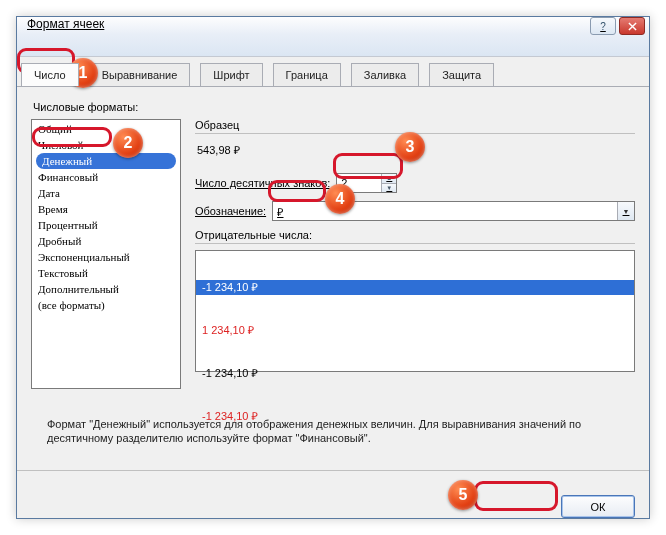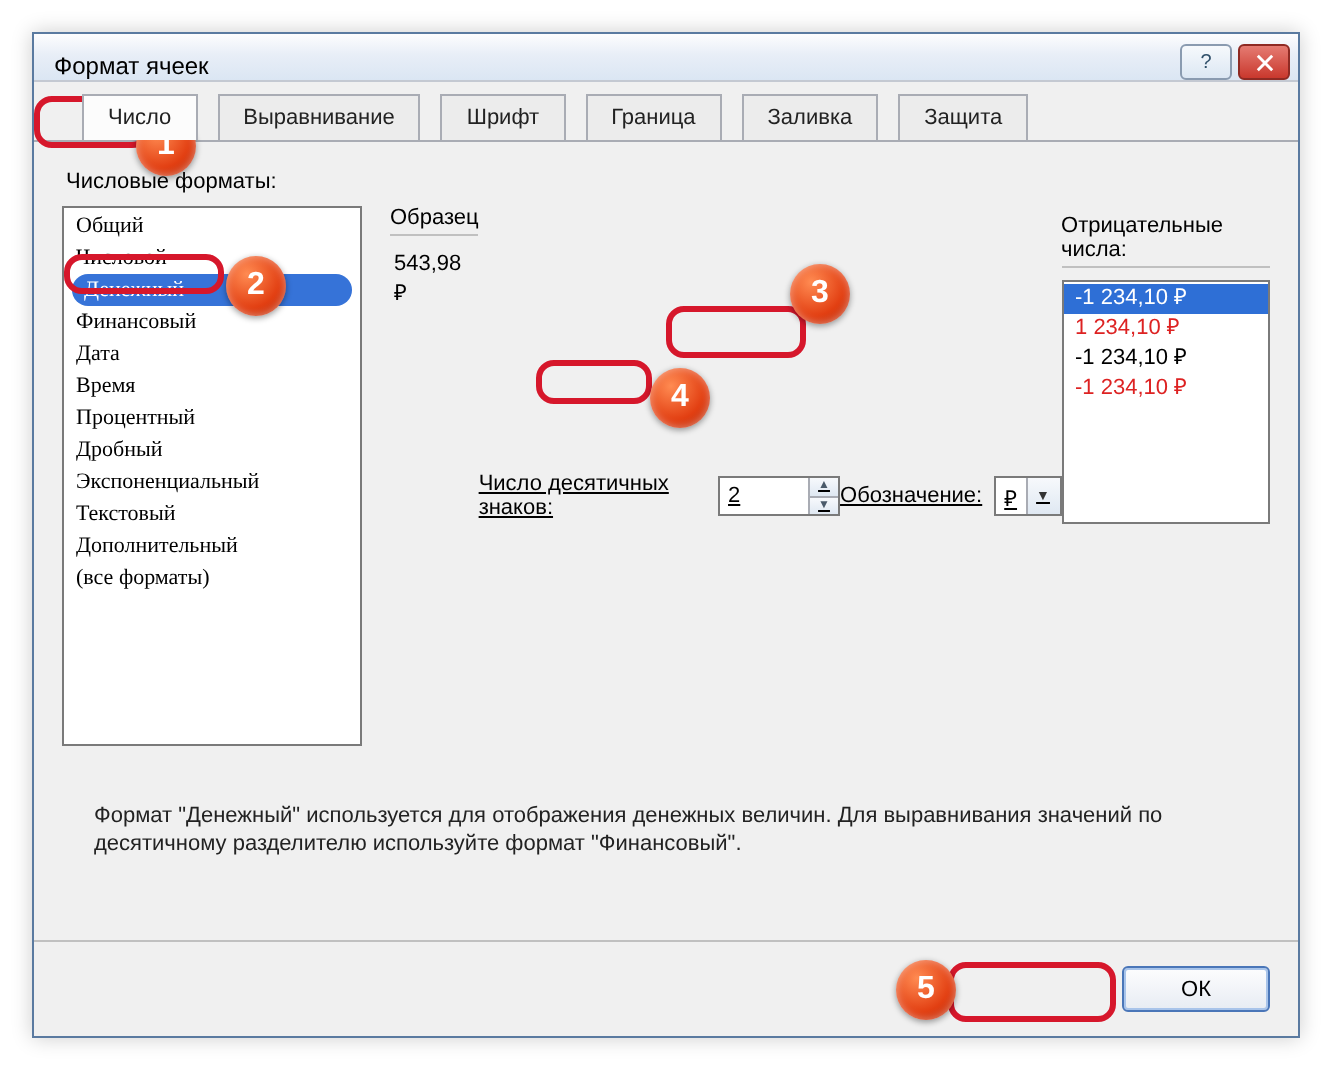--- a/index.html
+++ b/index.html
@@ -15,45 +15,46 @@
   }
   .dialog {
     position: absolute;
     left: 16px; top: 16px;
     width: 634px; height: 503px;
     border: 1px solid #5a7aa0;
     background: #f0f0f0;
     box-shadow: 0 0 10px rgba(0,0,0,.2);
   }
   .titlebar {
-    height: 24px;
+    height: 40px;
     background: linear-gradient(#fdfdfe, #e8eef7 45%, #dbe6f3);
     border-bottom: 1px solid #c4c9d2;
     display: flex;
-    align-items: flex-end;
+    align-items: flex-start;
     padding: 0 4px 0 10px;
     font-size: 12px;
+    text-decoration: underline;
   }
   .titlebar .title { flex: 1; color: #000; font-weight: 400; }
   .tb-btn {
     width: 26px; height: 18px;
     border: 1px solid #8a9bb0;
     border-radius: 3px;
     margin-left: 3px;
     background: linear-gradient(#f6f9fc,#dce7f3);
     display: flex; align-items: center; justify-content: center;
     font-size: 10px; color: #30506a;
   }
   .tb-close {
     background: linear-gradient(#e57b72,#c9382d);
     border-color: #8e2a23; color: #fff;
   }
   .tabstrip {
     display: flex;
-    padding: 6px 6px 0 24px;
+    padding: 6px 6px 0 4px;
     gap: 11px;
     border-bottom: 1px solid #a9acb4;
     background: #f0f0f0;
   }
   .tab {
     padding: 5px 12px;
     border: 1px solid #a9acb4;
     border-bottom: none;
     background: #ececec;
     position: relative;
@@ -86,21 +87,21 @@
     white-space: nowrap;
     font-family: Liberation Serif, serif;
   }
   .formats-list .item.selected {
     background: #3673d8;
     color: #fff;
     border-radius: 9px;
     margin: 0 4px;
     padding: 1px 6px;
   }
-  .rcol { flex: 1; display: flex; }
+  .rcol { flex: 1; display: flex; flex-direction: column; }
   .fieldset {
     border: none;
     padding: 0;
     margin: 0 0 8px 0;
   }
   .grp-label { margin-bottom: 2px; }
   .hr { border-top: 1px solid #c0c0c0; margin: 2px 0 6px 0; }
   .sample-val { padding: 2px 2px 4px 2px; }
   .row { display: flex; align-items: center; gap: 6px; margin: 4px 0; text-decoration: underline; }
   .spinner {
@@ -125,29 +126,29 @@
   .combo .dd {
     width: 17px; border-left: 1px solid #a9acb4;
     background: linear-gradient(#f7f9fc,#dfe8f2);
     display: flex; align-items: center; justify-content: center;
     font-size: 7px; color: #333;
   }
   .neg-list {
     border: 1px solid #7a7a7a; background: #fff;
     height: 122px; padding: 1px 0;
   }
-  .neg-list .nitem { padding: 0 6px; line-height: 15px; }
+  .neg-list .nitem { padding: 0 6px; line-height: 15px; margin-top: 28px; }
   .neg-list .nitem.sel { background: #2e6fd6; color: #fff; }
   .neg-red { color: #d22; }
   .desc { padding: 8px 16px 0 16px; color: #222; line-height: 14px; }
   .footer {
     position: absolute; bottom: 0; left: 0; right: 0;
     height: 48px;
     border-top: 1px solid #c0c0c0;
-    display: flex; align-items: center; justify-content: flex-end;
+    display: flex; align-items: flex-end; justify-content: flex-end;
     padding: 0 14px; gap: 24px;
     background: #f0f0f0;
   }
   .btn {
     min-width: 74px; height: 23px;
     border: 1px solid #8a8f99; border-radius: 3px;
     background: linear-gradient(#fdfdfe,#e7ecf3);
     display: flex; align-items: center; justify-content: center;
     padding: 0 12px;
   }

